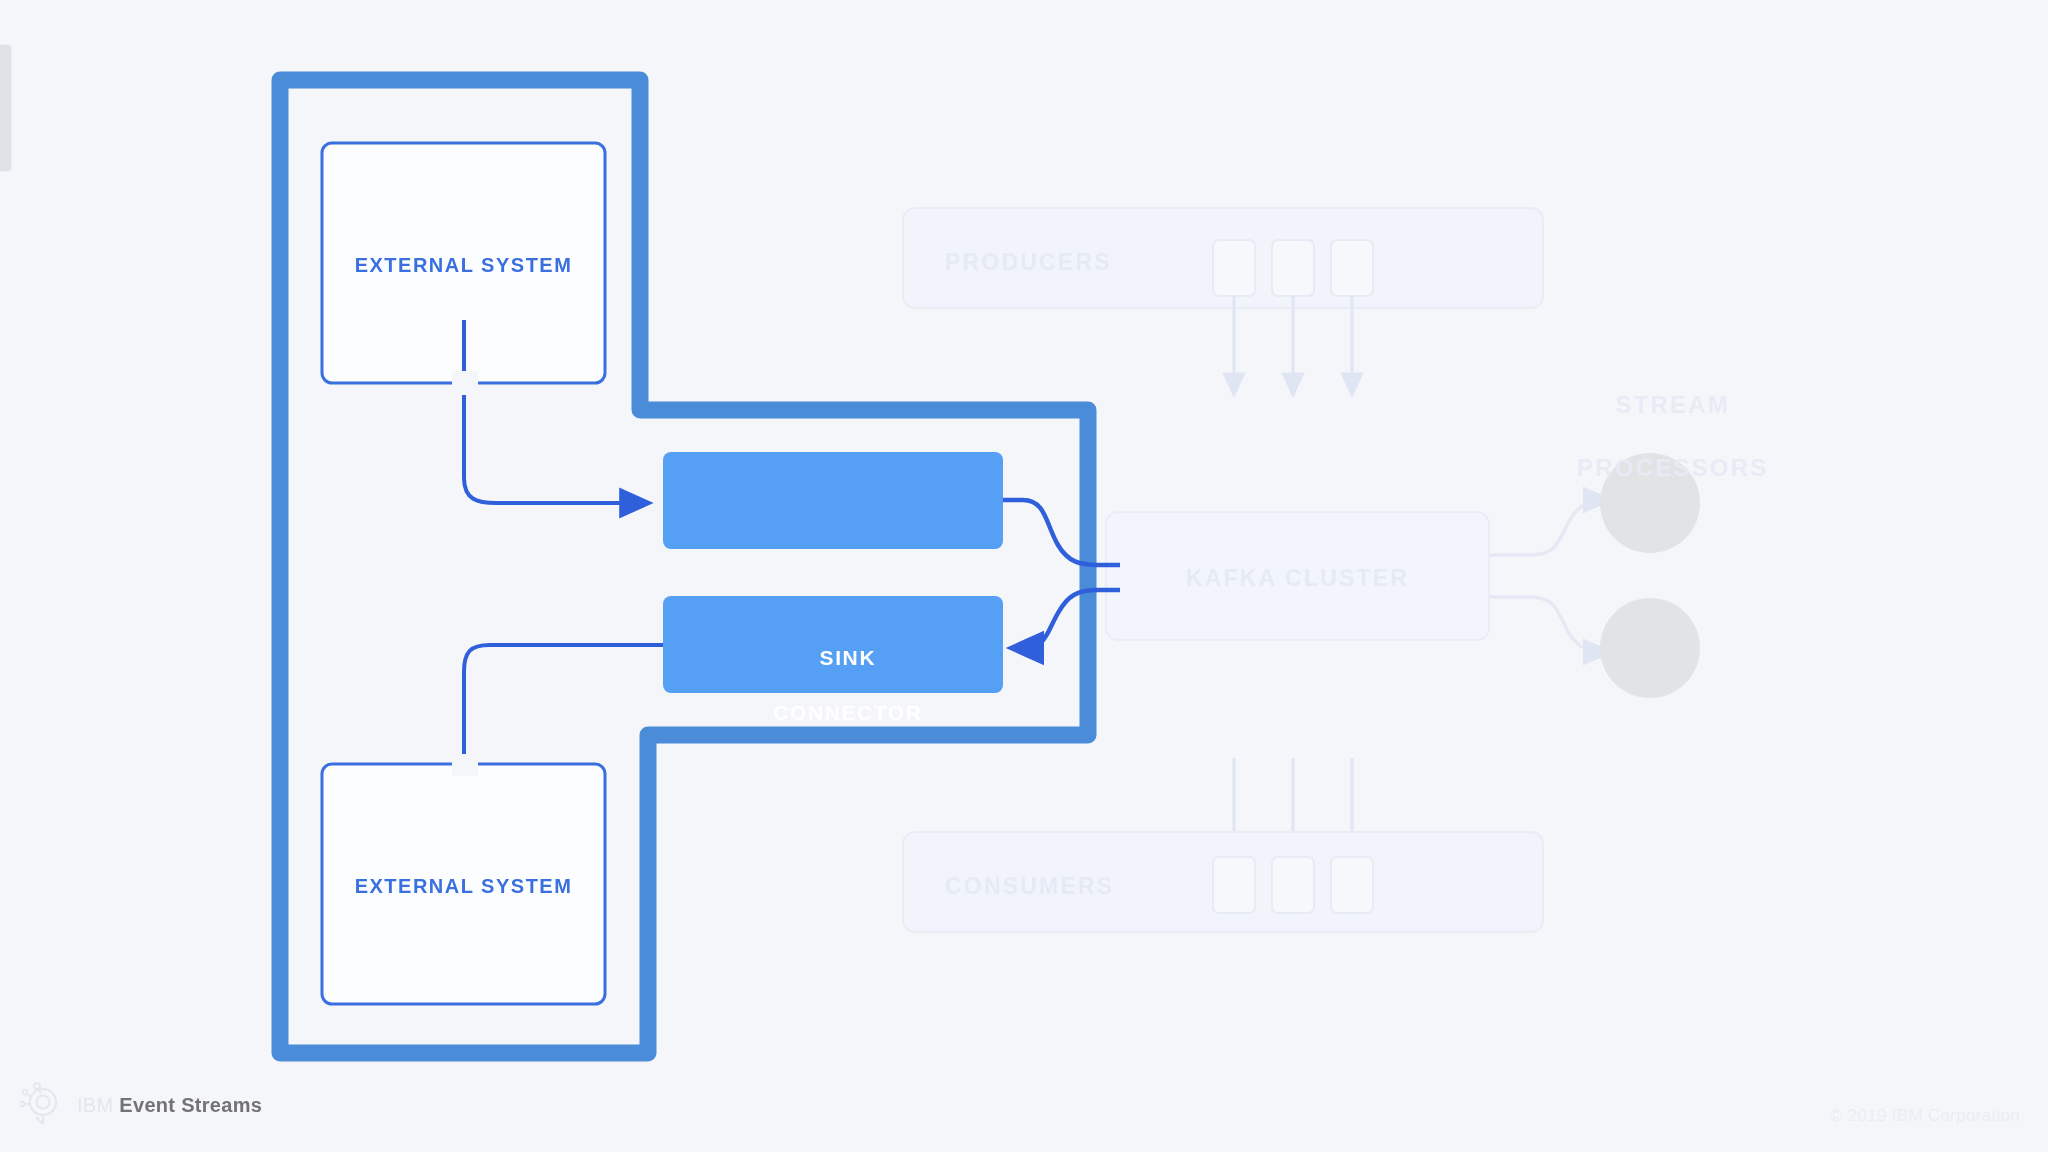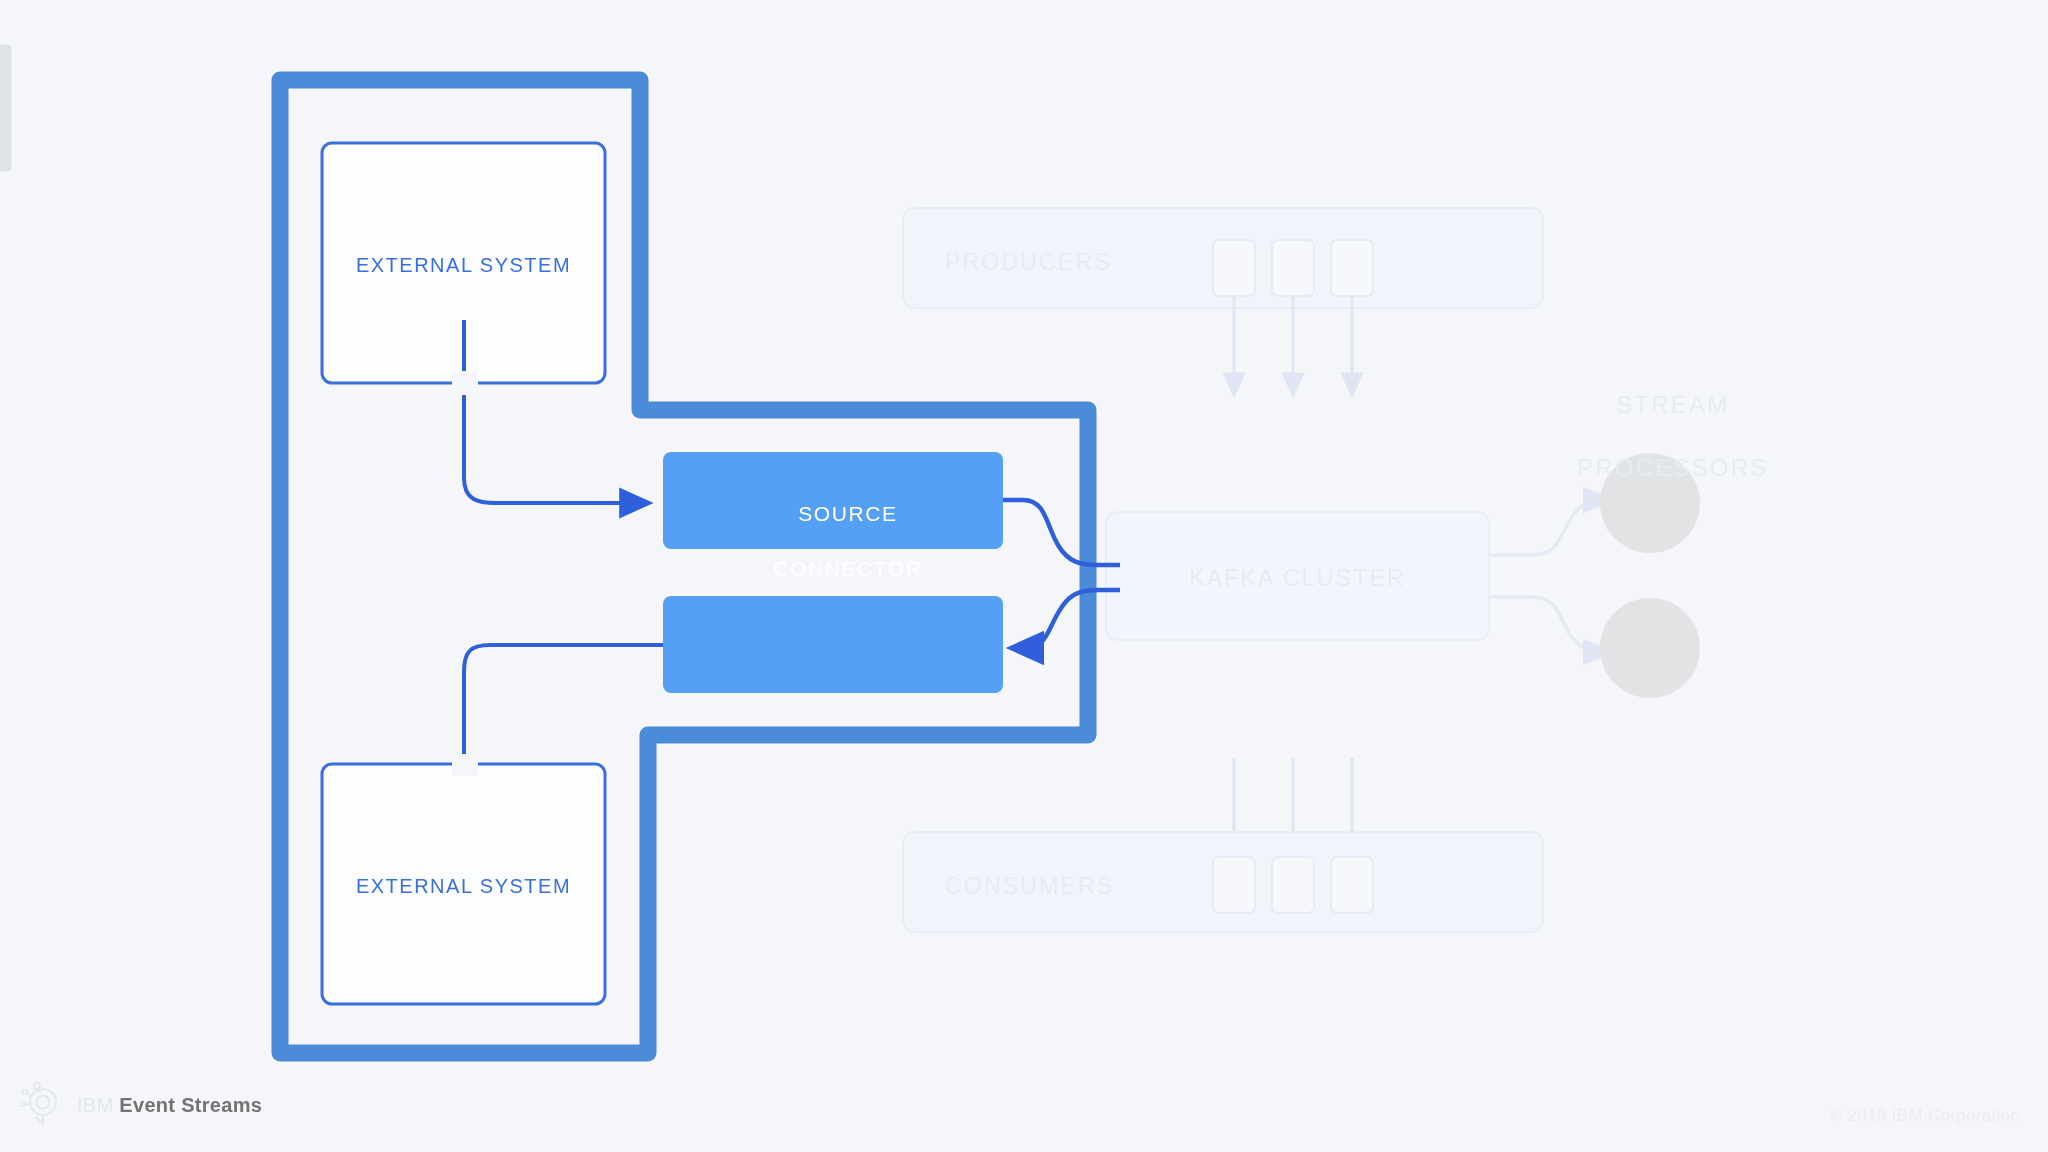--- a/index.html
+++ b/index.html
@@ -30,21 +30,21 @@
   #canvas {
     position: absolute;
     left: 0; top: 0;
     width: 2048px; height: 1152px;
   }
 
   
   .lbl {
     position: absolute;
     font-family: "Liberation Sans", sans-serif;
-    font-weight: normal;
+    font-weight: bold;
     letter-spacing: 1.4px;
     white-space: pre;
     text-align: center;
     line-height: 1.32;
     pointer-events: none;
   }
   .lbl-ext {
     color: #3a6fe0;
     font-size: 20px;
     letter-spacing: 1.5px;
@@ -159,25 +159,25 @@
 
       <rect x="452" y="371" width="26" height="24" fill="#f4f6fa"></rect>
       <rect x="452" y="754" width="26" height="22" fill="#f4f6fa"></rect>
     </g>
   </svg>
 
   <div class="lbl lbl-ext" style="left:322px; top:252px; width:283px;">EXTERNAL SYSTEM</div>
 
   <div class="lbl lbl-ext" style="left:322px; top:873px; width:283px;">EXTERNAL SYSTEM</div>
 
-  <div class="lbl lbl-conn" style="left:663px; top:472px; width:340px;">
-    <span>SOURCE</span><br>
+
+  <div class="lbl lbl-conn" style="left:663px; top:616px; width:340px;">
+    <span>SINK</span><br>
     <span>CONNECTOR</span>
   </div>
-
 
   <div class="lbl lbl-ghost" style="left:1106px; top:563px; width:383px;">KAFKA CLUSTER</div>
 
   <div class="lbl lbl-ghost" style="left:945px; top:247px; width:260px; text-align:left;">PRODUCERS</div>
 
   <div class="lbl lbl-ghost" style="left:945px; top:871px; width:260px; text-align:left;">CONSUMERS</div>
 
   <div class="lbl lbl-ghost-sp" style="left:1490px; top:357px; width:330px;">
     <span>STREAM</span><br>
     <span>PROCESSORS</span>

